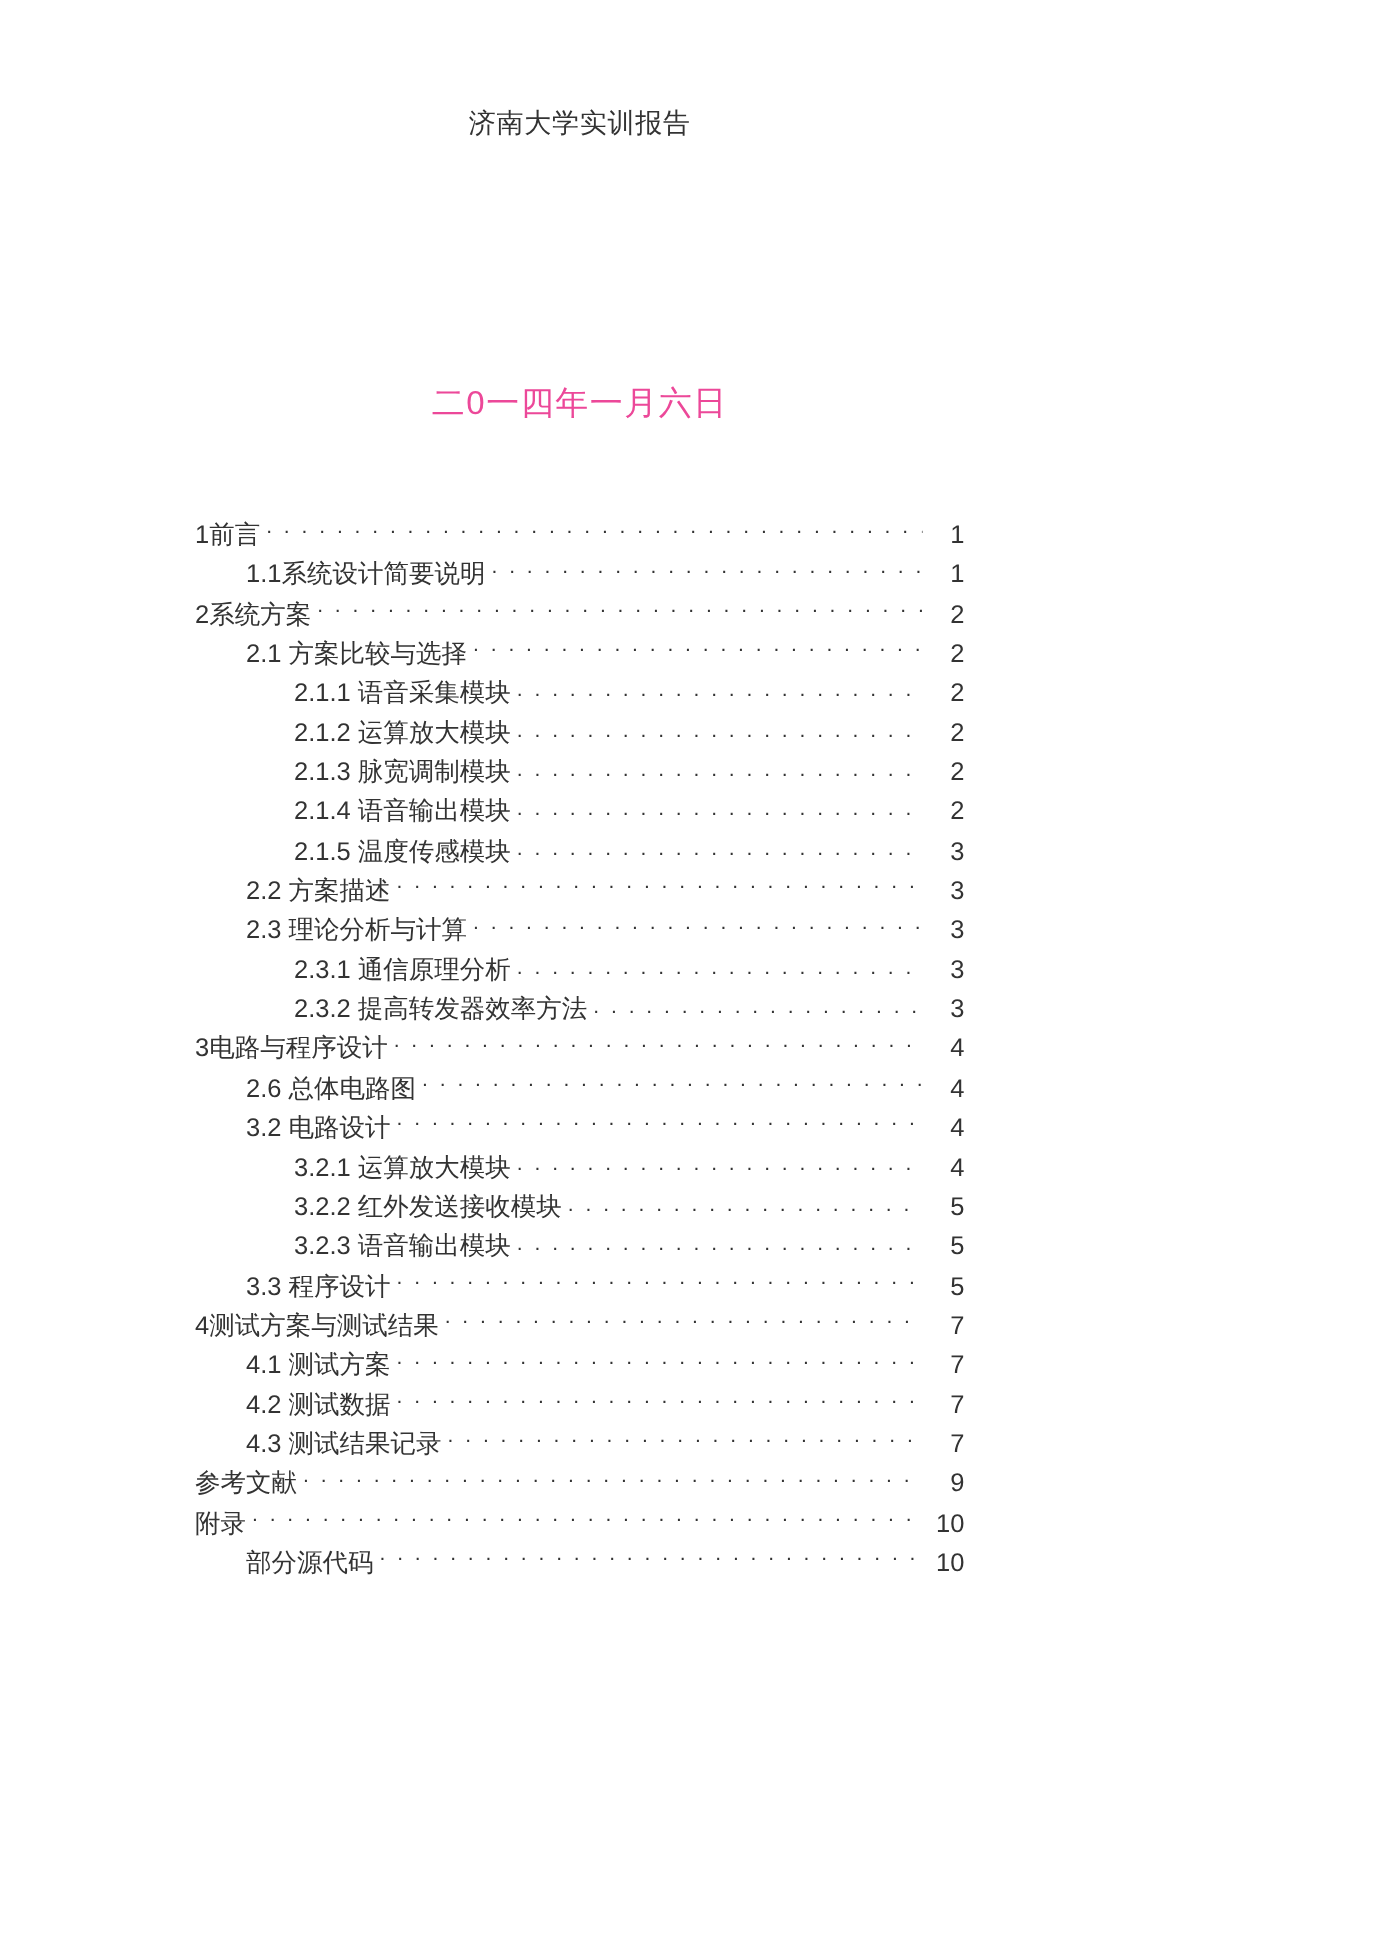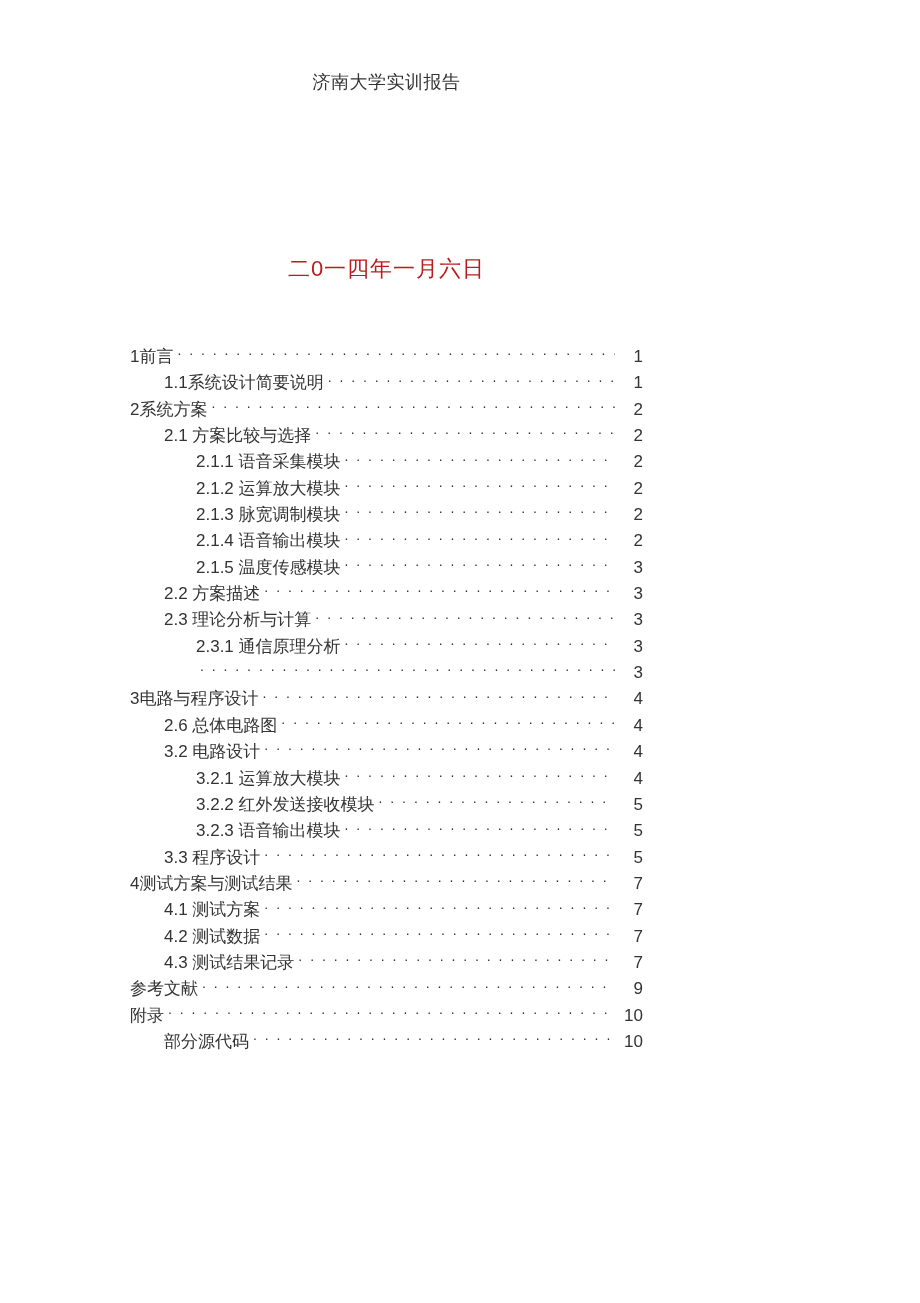--- a/index.html
+++ b/index.html
@@ -19,21 +19,21 @@
   .running-header {
     text-align: center;
     font-size: 18px;
     color: #333;
     letter-spacing: 0.5px;
     margin-bottom: 160px;
   }
   .date-line {
     text-align: center;
     font-size: 22px;
-    color: #b91c1c;
+    color: #ec4899;
     margin-bottom: 60px;
     letter-spacing: 1px;
   }
   .toc {
     font-size: 17px;
     line-height: 1.55;
     margin-top: 20px;
   }
   .toc-row {
     display: flex;
@@ -60,21 +60,21 @@
     letter-spacing: 2px;
     font-size: 14px;
   }
   .toc-page {
     flex: 0 0 auto;
     text-align: right;
     min-width: 24px;
   }
   .indent-0 { padding-left: 0; }
   .indent-1 { padding-left: 34px; }
-  .indent-2 { padding-left: 66px; }
+  .indent-2 { padding-left: 66px; align-items: center; }
 </style>
 </head>
 <body>
 
 <div class="page">
 
   <div class="running-header">济南大学实训报告</div>
 
   <div class="date-line">二0一四年一月六日</div>
 
@@ -133,20 +133,21 @@
         <span class="toc-label">2.3  理论分析与计算</span>
         <span class="toc-dots"></span>
         <span class="toc-page">3</span>
       </div>
       <div class="toc-row indent-2">
         <span class="toc-label">2.3.1    通信原理分析</span>
         <span class="toc-dots"></span>
         <span class="toc-page">3</span>
       </div>
       <div class="toc-row indent-2">
+        <span class="toc-label">2.3.2    提高转发器效率方法</span>
         <span class="toc-dots"></span>
         <span class="toc-page">3</span>
       </div>
       <div class="toc-row indent-0">
         <span class="toc-label">3电路与程序设计</span>
         <span class="toc-dots"></span>
         <span class="toc-page">4</span>
       </div>
       <div class="toc-row indent-1">
         <span class="toc-label">2.6  总体电路图</span>

